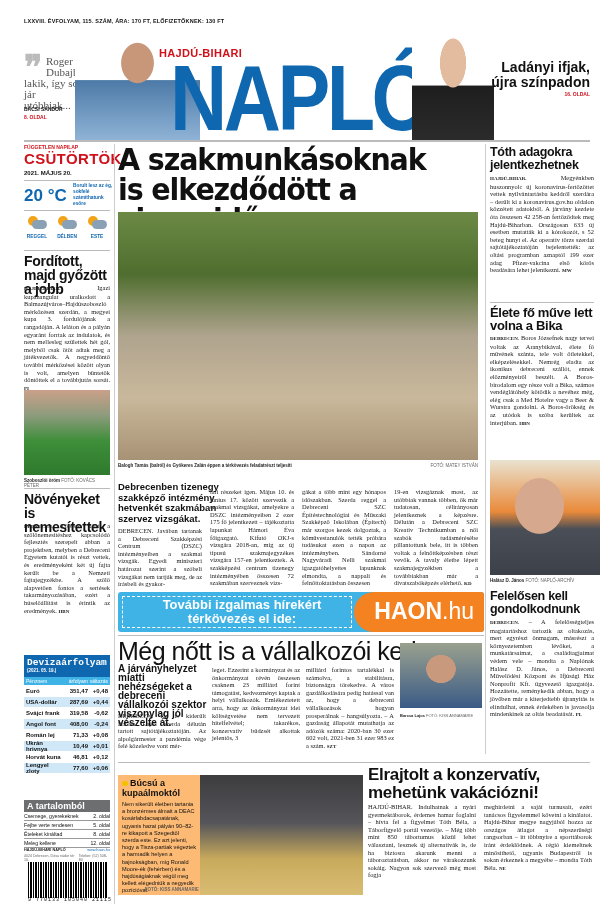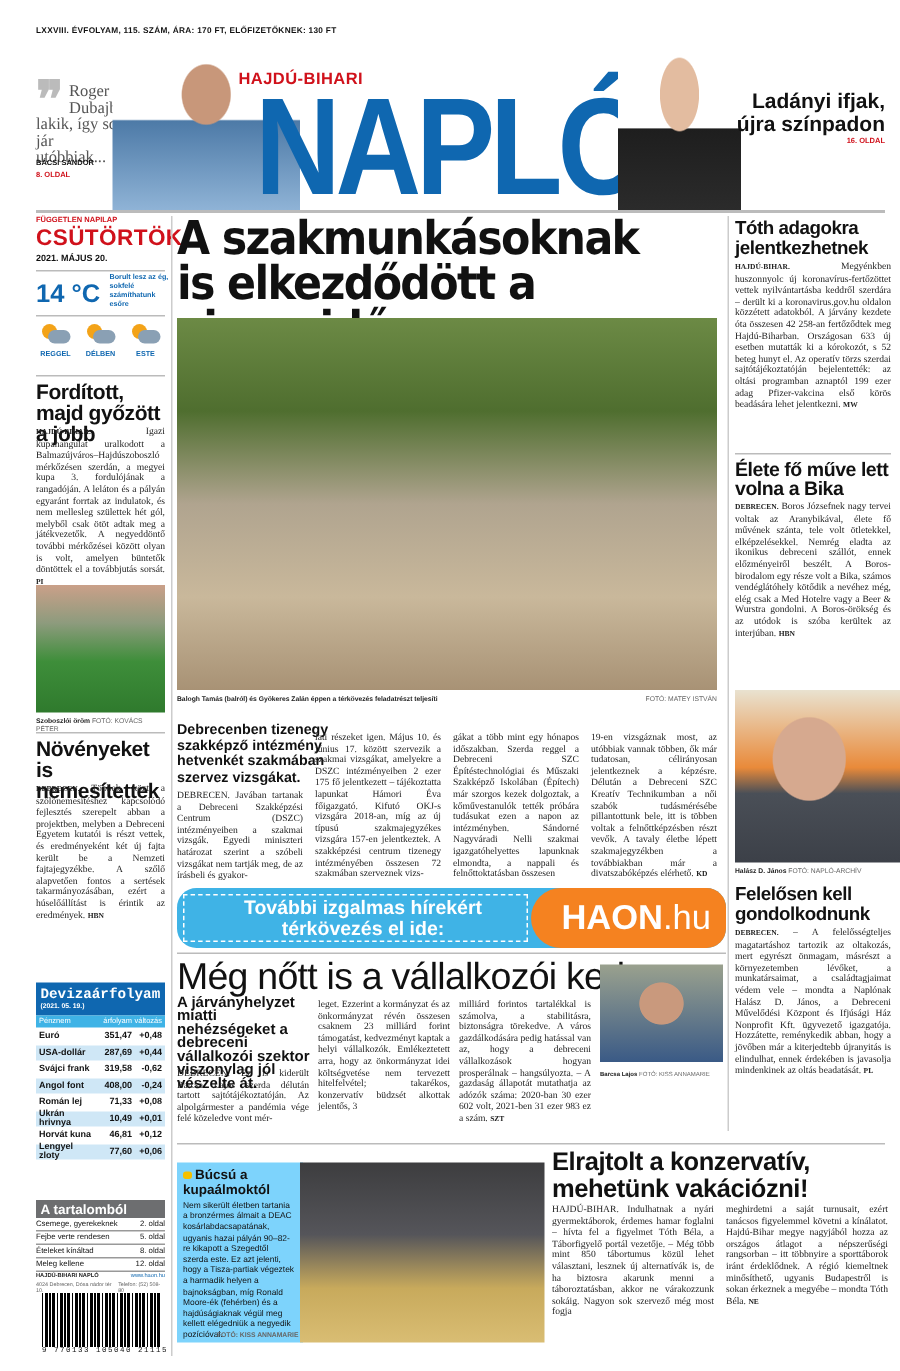--- a/index.html
+++ b/index.html
@@ -31,21 +31,21 @@
 .wx .lbl{font-size:4.8px;font-weight:bold;color:#0f67b0;margin-top:2px}
 .h-left{font-family:"Liberation Sans",sans-serif;font-weight:bold;letter-spacing:-.3px}
 .body-txt{font-family:"Liberation Serif",serif;font-size:6.4px;line-height:7.6px;text-align:justify;color:#222}
 .body-txt b{font-size:5px}
 .credit{font-size:4.5px;color:#666;font-family:"Liberation Sans",sans-serif}
 .credit b{color:#222}
 .vline{width:1px;background:#ccc}
 .main-head{left:118px;top:144px;width:360px;font-size:31px;line-height:30px;font-weight:900;font-family:"DejaVu Sans",sans-serif;letter-spacing:-1.2px;transform:scaleX(.92);transform-origin:left}
 .main-photo{left:118px;top:212px;width:360px;height:248px;background:linear-gradient(180deg,#6c8a45 0,#4f6e2f 25%,#b0a48f 50%,#c9b89b 75%,#a89275 100%)}
 .sub-head{left:118px;top:482px;width:120px;font-size:9.5px;line-height:10.5px;font-weight:bold;font-family:"Liberation Sans",sans-serif}
-.ad{left:118px;top:592px;width:366px;height:40px;background:#3fb3e6;border-radius:13px;overflow:hidden}
+.ad{left:118px;top:592px;width:366px;height:40px;background:#3fb3e6;border-radius:3px;overflow:hidden}
 .ad .dash{position:absolute;left:4px;top:4px;right:132px;bottom:4px;border:1px dashed #fff}
 .ad .t{position:absolute;left:14px;top:6px;width:220px;text-align:center;color:#fff;font-weight:bold;font-size:13px;line-height:14px;font-family:"Liberation Sans",sans-serif}
 .ad .orange{position:absolute;right:0;top:0;width:130px;height:40px;background:#f58220;border-radius:20px 0 0 20px}
 .ad .haon{position:absolute;right:10px;top:6px;color:#fff;font-size:23px;font-weight:bold;font-family:"Liberation Sans",sans-serif}
 .ad .haon span{font-weight:normal}
 .h2{left:118px;top:638px;font-size:25px;line-height:26px;font-family:"Liberation Sans",sans-serif;letter-spacing:-.5px}
 .deviza{left:24px;top:655px;width:86px}
 .dev-head{background:#0f67b0;color:#fff;padding:2px 3px;height:22px}
 .dev-head .t{font-size:9.5px;font-weight:bold;font-family:Liberation Mono, monospace}
 .dev-head .d{font-size:4.5px;font-weight:bold}
@@ -54,21 +54,21 @@
 .dev-row .n{width:38px;padding-left:2px}
 .dev-row .r{width:26px;text-align:right}
 .dev-row .c{width:22px;text-align:right;padding-right:2px}
 .dev-row.alt{background:#cfe7f6}
 .dev-row.hdr{background:#3fb3e6;color:#fff;font-weight:normal;font-size:5px;height:9px}
 .toc{left:24px;top:800px;width:86px}
 .toc-head{background:#6d6e70;color:#fff;font-size:9px;font-weight:bold;padding:1px 3px;font-family:"Liberation Sans",sans-serif}
 .toc-row{display:flex;justify-content:space-between;font-size:5.2px;border-bottom:1px solid #999;padding:1px 0;font-family:"Liberation Sans",sans-serif}
 .barcode{left:28px;top:862px;width:80px;height:36px;background:repeating-linear-gradient(90deg,#000 0,#000 1px,#fff 1px,#fff 2px,#000 2px,#000 4px,#fff 4px,#fff 5px)}
 .bcnum{left:28px;top:897px;font-size:5px;letter-spacing:1px;font-family:"Liberation Mono",monospace}
-.sport-box{left:118px;top:775px;width:84px;height:120px;background:#7dd3fc}
+.sport-box{left:118px;top:775px;width:84px;height:120px;background:#fdba74}
 .sport-photo{left:200px;top:775px;width:163px;height:120px;background:linear-gradient(180deg,#3d3d3f 0,#55555a 40%,#c8aa5c 70%,#d9bd73 100%)}
 .barcsa-photo{left:400px;top:643px;width:82px;height:65px;background:radial-gradient(ellipse at 50% 40%,#c9997d 0,#c9997d 25%,transparent 26%),linear-gradient(180deg,#9aa18e,#3a5a86)}
 .halasz-photo{left:490px;top:460px;width:110px;height:115px;background:radial-gradient(ellipse at 45% 40%,#d6a98f 0,#d6a98f 28%,transparent 29%),linear-gradient(180deg,#e9e2d0 0,#e98a3a 45%,#4a4f57 60%,#3c4048 100%)}
 .left-photo{left:24px;top:390px;width:86px;height:85px;background:linear-gradient(180deg,#caa089 0,#8d9b7d 30%,#3e8e3a 60%,#2f7a2d 100%)}
 </style>
 </head>
 <body>
 
 <div class="abs top-line sans">LXXVIII. ÉVFOLYAM, 115. SZÁM, ÁRA: 170 FT, ELŐFIZETŐKNEK: 130 FT</div>
 <div class="abs quote-mark">❞</div>
@@ -85,21 +85,21 @@
 <div class="abs masthead sans">NAPLÓ</div>
 <div class="abs person2"></div>
 <div class="abs right-teaser sans">Ladányi ifjak, újra színpadon</div>
 <div class="abs right-page sans">16. OLDAL</div>
 <div class="abs hr" style="top:140px"></div>
 
 <div class="abs kicker sans">FÜGGETLEN NAPILAP</div>
 <div class="abs weekday sans">CSÜTÖRTÖK</div>
 <div class="abs date sans">2021. MÁJUS 20.</div>
 <div class="abs hr" style="top:180px;width:86px;height:1px"></div>
-<div class="abs temp sans">14 °C</div>
+<div class="abs temp sans">20 °C</div>
 <div class="abs forecast sans">Borult lesz az ég, sokfelé számíthatunk esőre</div>
 <div class="abs hr" style="top:210px;width:86px;height:1px"></div>
 <div class="abs wx" style="left:24px">
   <div class="ico">
       <div class="sun"></div>
       <div class="cloud"></div>
     </div>
   <div class="lbl sans">REGGEL</div>
 </div>
 <div class="abs wx" style="left:54px">

